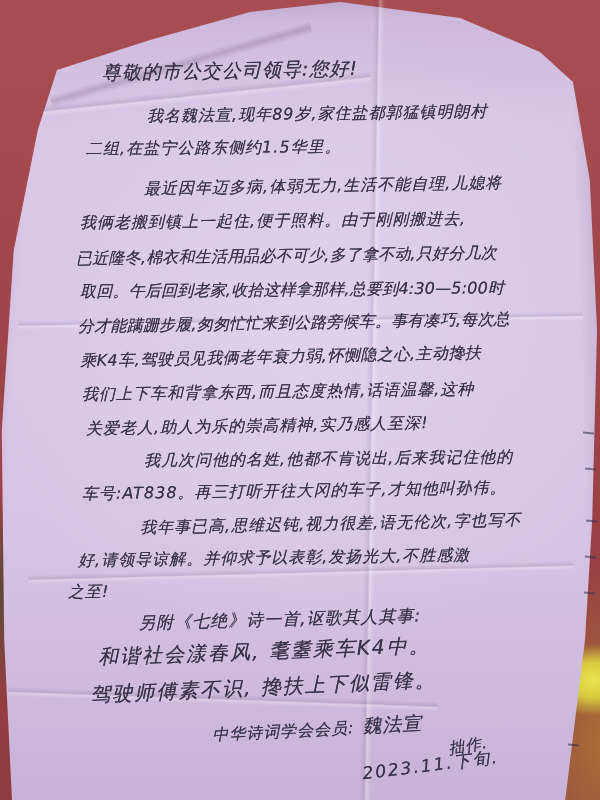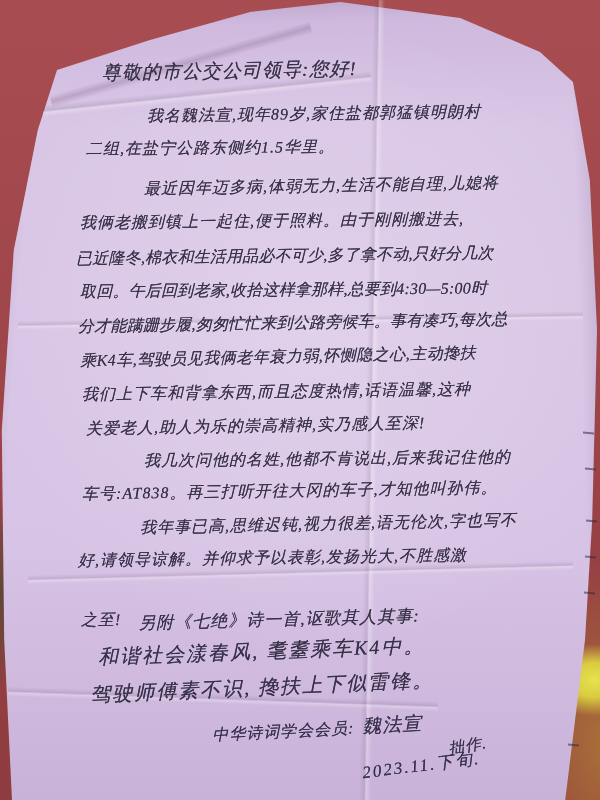--- a/index.html
+++ b/index.html
@@ -38,42 +38,42 @@
   .c1{left:366px;top:0;width:12px;height:800px;transform:rotate(1deg);}
   .c2{left:42px;top:88px;width:330px;height:12px;transform:rotate(-6deg);}
   .c3{left:18px;top:316px;width:565px;height:9px;transform:rotate(-1deg);}
   .c4{left:28px;top:568px;width:545px;height:9px;transform:rotate(-1.5deg);}
   .c5{left:8px;top:694px;width:430px;height:10px;transform:rotate(2deg);}
   .c6{left:46px;top:58px;width:270px;height:13px;transform:rotate(-16deg);background:linear-gradient(180deg, rgba(0,0,0,0) 0%, rgba(60,30,70,0.18) 50%, rgba(0,0,0,0) 100%);}
   .tick{position:absolute;width:11px;height:2px;background:rgba(45,42,70,0.55);transform:rotate(4deg);}
   .t1{left:583px;top:432px;} .t2{left:585px;top:468px;} .t3{left:586px;top:520px;}
   .t4{left:585px;top:556px;} .t5{left:584px;top:592px;} .t6{left:568px;top:744px;}
   
-  .text-layer{position:absolute;inset:0;font-family:Liberation Serif, serif;}
+  .text-layer{position:absolute;inset:0;}
   .line{
     position:absolute;white-space:nowrap;
     color:#373149;font-style:italic;font-size:16px;letter-spacing:1px;
     text-shadow:0 0 0.6px rgba(55,49,73,0.8);
   }
   .greeting{left:102px;top:58px;font-size:19px;transform:rotate(-1deg);}
   .b0{left:147px;top:104px;transform:rotate(-0.8deg);}
   .b1{left:86px; top:138px;transform:rotate(-0.5deg);}
   .b2{left:144px;top:176px;transform:rotate(-1deg);}
   .b3{left:80px; top:211px;transform:rotate(-0.6deg);}
   .b4{left:76px; top:246px;transform:rotate(-0.8deg);letter-spacing:0.2px;}
   .b5{left:80px; top:280px;transform:rotate(-0.5deg);letter-spacing:0.2px;}
   .b6{left:78px; top:313px;transform:rotate(-1deg);letter-spacing:0.2px;}
   .b7{left:80px; top:347px;transform:rotate(-1.2deg);letter-spacing:0.5px;}
   .b8{left:82px; top:382px;transform:rotate(-0.8deg);}
   .b9{left:86px; top:416px;transform:rotate(-1deg);}
   .b10{left:144px;top:449px;transform:rotate(-0.6deg);}
   .b11{left:82px; top:481px;transform:rotate(-0.9deg);}
   .b12{left:140px;top:514px;transform:rotate(-1.2deg);}
   .b13{left:78px; top:548px;transform:rotate(-0.8deg);}
-  .b14{left:81px; top:582px;transform:rotate(-0.5deg);margin-top:28px;}
+  .b14{left:68px; top:582px;transform:rotate(-0.5deg);}
   .poem-intro{left:138px;top:608px;font-size:17px;transform:rotate(-1.5deg);}
   .poem{font-size:20px;letter-spacing:2px;}
   .p0{left:98px;top:638px;transform:rotate(-2deg);}
   .p1{left:90px;top:674px;transform:rotate(-2.5deg);}
   .sig{left:212px;top:716px;font-size:16px;transform:rotate(-3deg);}
   .sig .sig-name{font-size:19px;margin-left:8px;}
   .sig-note{left:448px;top:736px;font-size:16px;transform:rotate(-9deg);}
   .date{left:362px;top:754px;font-size:17px;transform:rotate(-7deg);letter-spacing:2px;}
 </style>
 </head>

